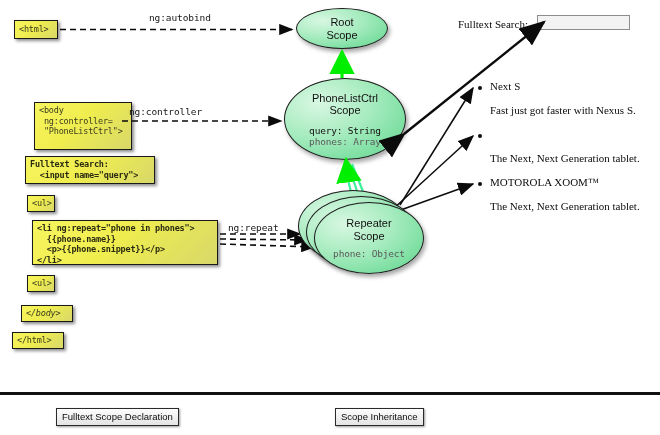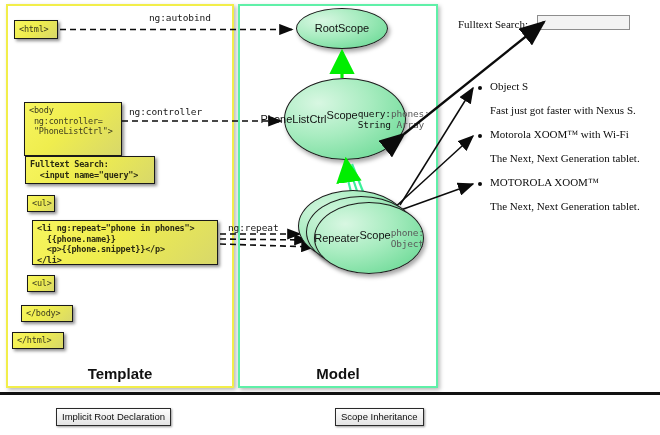--- a/index.html
+++ b/index.html
@@ -57,20 +57,21 @@
 
   
   .ellipse {
     position: absolute;
     border-radius: 50%;
     border: 1.5px solid #1c1c1c;
     background: radial-gradient(ellipse at 28% 30%, #d8f7e2 0%, #a8ecc0 42%, #7ddfa2 75%, #62cf8c 100%);
     box-shadow: 2px 3px 4px rgba(0,0,0,0.35);
     box-sizing: border-box;
     display: flex;
+    flex-direction: column;
     align-items: center;
     justify-content: center;
     text-align: center;
   }
   .ell-title {
     font-family: "Liberation Sans", sans-serif;
     font-size: 11px;
     color: #111111;
     line-height: 12.5px;
   }
@@ -152,48 +153,42 @@
     padding: 2px 5px;
     white-space: nowrap;
     line-height: 12px;
   }
 </style>
 </head>
 <body>
 
 <div id="stage">
 
-  <div class="panel" id="panel-template">
-    <div class="panel-title">Template</div>
-  </div>
-
-  <div class="panel" id="panel-model">
-    <div class="panel-title">Model</div>
-  </div>
+
 
 
   <div class="codebox" style="left:14px; top:20px; width:44px; height:19px; display:flex; align-items:center;">&lt;html&gt;</div>
 
-  <div class="codebox" style="left:24px; top:102px; width:98px; height:54px;">&lt;body
+  <div class="codebox" style="left:34px; top:102px; width:98px; height:48px;">&lt;body
  ng:controller=
  "PhoneListCtrl"&gt;</div>
 
   <div class="codebox bold" style="left:25px; top:156px; width:130px; height:28px;">Fulltext Search:
   &lt;input name="query"&gt;</div>
 
   <div class="codebox" style="left:27px; top:195px; width:28px; height:17px; display:flex; align-items:center;">&lt;ul&gt;</div>
 
   <div class="codebox bold" style="left:32px; top:220px; width:186px; height:45px;">&lt;li ng:repeat="phone in phones"&gt;
   {{phone.name}}
   &lt;p&gt;{{phone.snippet}}&lt;/p&gt;
 &lt;/li&gt;</div>
 
   <div class="codebox" style="left:27px; top:275px; width:28px; height:17px; display:flex; align-items:center;">&lt;ul&gt;</div>
 
-  <div class="codebox" style="left:21px; top:305px; width:52px; height:17px; display:flex; align-items:center;">&lt;/body&gt;</div>
+  <div class="codebox" style="left:21px; top:305px; width:52px; height:17px; display:flex; align-items:center;font-style:italic;">&lt;/body&gt;</div>
 
   <div class="codebox" style="left:12px; top:332px; width:52px; height:17px; display:flex; align-items:center;">&lt;/html&gt;</div>
 
   <div class="ellipse" style="left:296px; top:8px; width:92px; height:41px;">
     <div class="ell-title">Root</div>
     <div class="ell-title">Scope</div>
   </div>
 
   <div class="ellipse" style="left:284px; top:78px; width:122px; height:82px;">
     <div class="ell-title">PhoneListCtrl</div>
@@ -207,25 +202,24 @@
   <div class="ellipse" style="left:314px; top:202px; width:110px; height:72px; z-index:3;">
     <div class="ell-title">Repeater</div>
     <div class="ell-title" style="margin-bottom:6px;">Scope</div>
     <div class="ell-prop">phone: Object</div>
   </div>
 
   <div class="view-label" style="left:458px; top:18px;">Fulltext Search:</div>
   <div class="view-input" style="left:537px; top:15px; width:93px; height:15px;"></div>
 
   <div class="view-bullet" style="left:478px; top:86px;"></div>
-  <div class="view-item" style="left:490px; top:80px;">Object S</div>
+  <div class="view-item" style="left:490px; top:80px;">Next S</div>
   <div class="view-item" style="left:490px; top:104px;">Fast just got faster with Nexus S.</div>
 
   <div class="view-bullet" style="left:478px; top:134px;"></div>
-  <div class="view-item" style="left:490px; top:128px;">Motorola XOOM™  with Wi-Fi</div>
   <div class="view-item" style="left:490px; top:152px;">The Next, Next Generation tablet.</div>
 
   <div class="view-bullet" style="left:478px; top:182px;"></div>
   <div class="view-item" style="left:490px; top:176px;">MOTOROLA XOOM™</div>
   <div class="view-item" style="left:490px; top:200px;">The Next, Next Generation tablet.</div>
 
   <div class="edge-label" style="left:149px; top:12px;">ng:autobind</div>
   <div class="edge-label" style="left:129px; top:106px;">ng:controller</div>
   <div class="edge-label" style="left:228px; top:222px;">ng:repeat</div>
 
@@ -263,17 +257,17 @@
     <line x1="392" y1="210" x2="473" y2="136" stroke="#0b0b0b" stroke-width="1.5" marker-end="url(#arrowBlackBig)"></line>
     <line x1="384" y1="216" x2="473" y2="184" stroke="#0b0b0b" stroke-width="1.5" marker-end="url(#arrowBlackBig)"></line>
 
     <line x1="14" y1="413" x2="52" y2="413" stroke="#0b0b0b" stroke-width="2" stroke-dasharray="5 4" marker-end="url(#arrowBlack)"></line>
     <line x1="300" y1="413" x2="348" y2="413" stroke="#00ee00" stroke-width="3.4" marker-end="url(#arrowGreen)"></line>
     <line x1="467" y1="408" x2="513" y2="408" stroke="#0b0b0b" stroke-width="2.4" marker-end="url(#arrowBlackBig)"></line>
     <line x1="513" y1="418" x2="467" y2="418" stroke="#0b0b0b" stroke-width="2.4" marker-end="url(#arrowBlackBig)"></line>
   </svg>
 
   <div id="legend">
-    <div class="legend-box" style="left:56px; top:13px;">Implicit Root Declaration</div>
+    <div class="legend-box" style="left:56px; top:13px;">Fulltext Scope Declaration</div>
     <div class="legend-box" style="left:303px; top:13px;margin-left:32px;">Scope Inheritance</div>
   </div>
 
 </div>
 
 </body></html>

